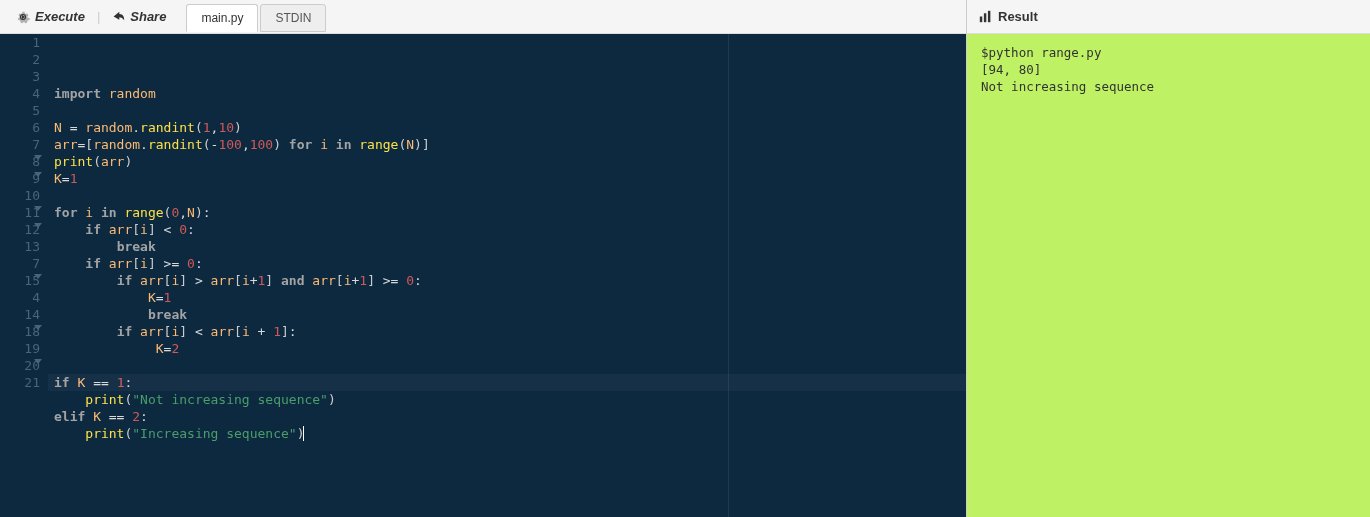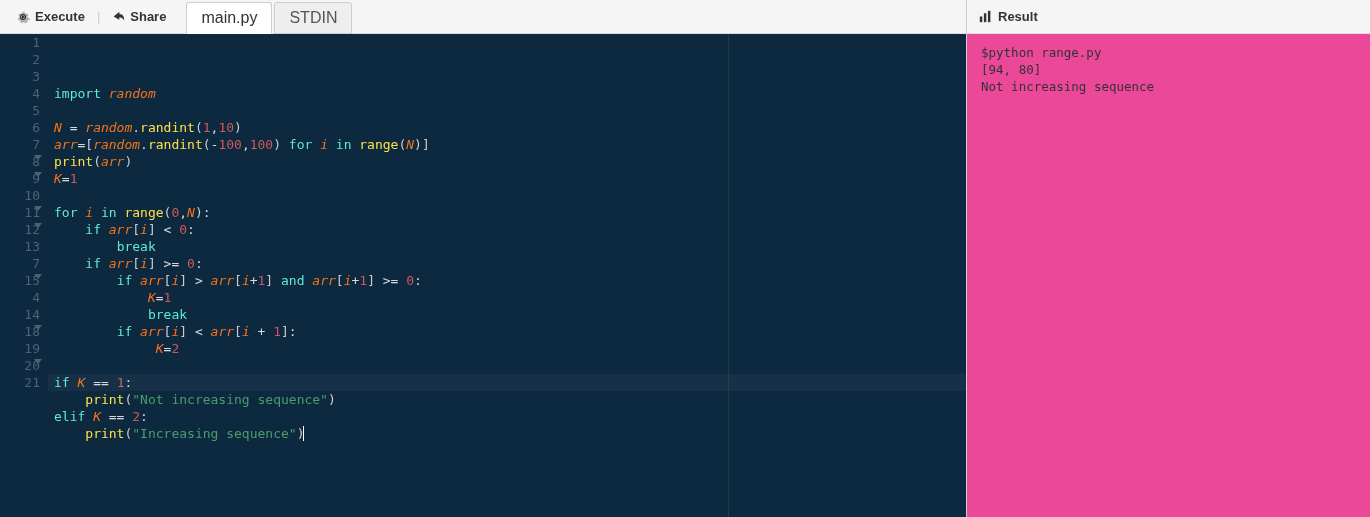--- a/index.html
+++ b/index.html
@@ -19,53 +19,54 @@
 .left-panel {
   width: 967px;
   display: flex;
   flex-direction: column;
   border-right: 1px solid #ccc;
 }
 .right-panel {
   flex: 1;
   display: flex;
   flex-direction: column;
-  background: #ec4899;
+  background: #bef264;
 }
 .toolbar {
   height: 34px;
   background: #f5f5f5;
   border-bottom: 1px solid #ddd;
   display: flex;
   align-items: center;
   padding: 0 8px;
 }
 .toolbar-btn {
   display: flex;
   align-items: center;
   padding: 4px 8px;
   cursor: pointer;
   font-size: 13px;
   color: #333;
   font-weight: bold;
+  font-style: italic;
 }
 .toolbar-btn .icon { margin-right: 5px; }
 .divider {
   color: #ccc;
   margin: 0 4px;
 }
 .tabs {
   display: flex;
   margin-left: 12px;
 }
 .tab {
   padding: 6px 14px;
   border: 1px solid #ccc;
   background: #eee;
-  font-size: 16px;
+  font-size: 12px;
   color: #555;
   cursor: pointer;
   margin-right: 2px;
   border-radius: 3px 3px 0 0;
   position: relative;
   top: 1px;
 }
 .tab.active {
   background: #fff;
   border-bottom: 1px solid #fff;
@@ -120,22 +121,22 @@
   pointer-events: none;
 }
 .ruler {
   position: absolute;
   top: 0; bottom: 0;
   left: 680px;
   width: 1px;
   background: rgba(255,255,255,0.08);
 }
 
-.kw { color: #5eead4; }
-.id { color: #f97316; font-style: italic; }
+.kw { color: #a3a3a3; font-weight: bold; }
+.id { color: #fdba74; }
 .fn { color: #fde047; }
 .num { color: #d05858; }
 .str { color: #4a9e6a; }
 .op { color: #d9d9d9; }
 .pn { color: #ccc; }
 .cursor-mark {
   border-right: 1px solid #fff;
   margin-left: -1px;
 }
 .result-header {

